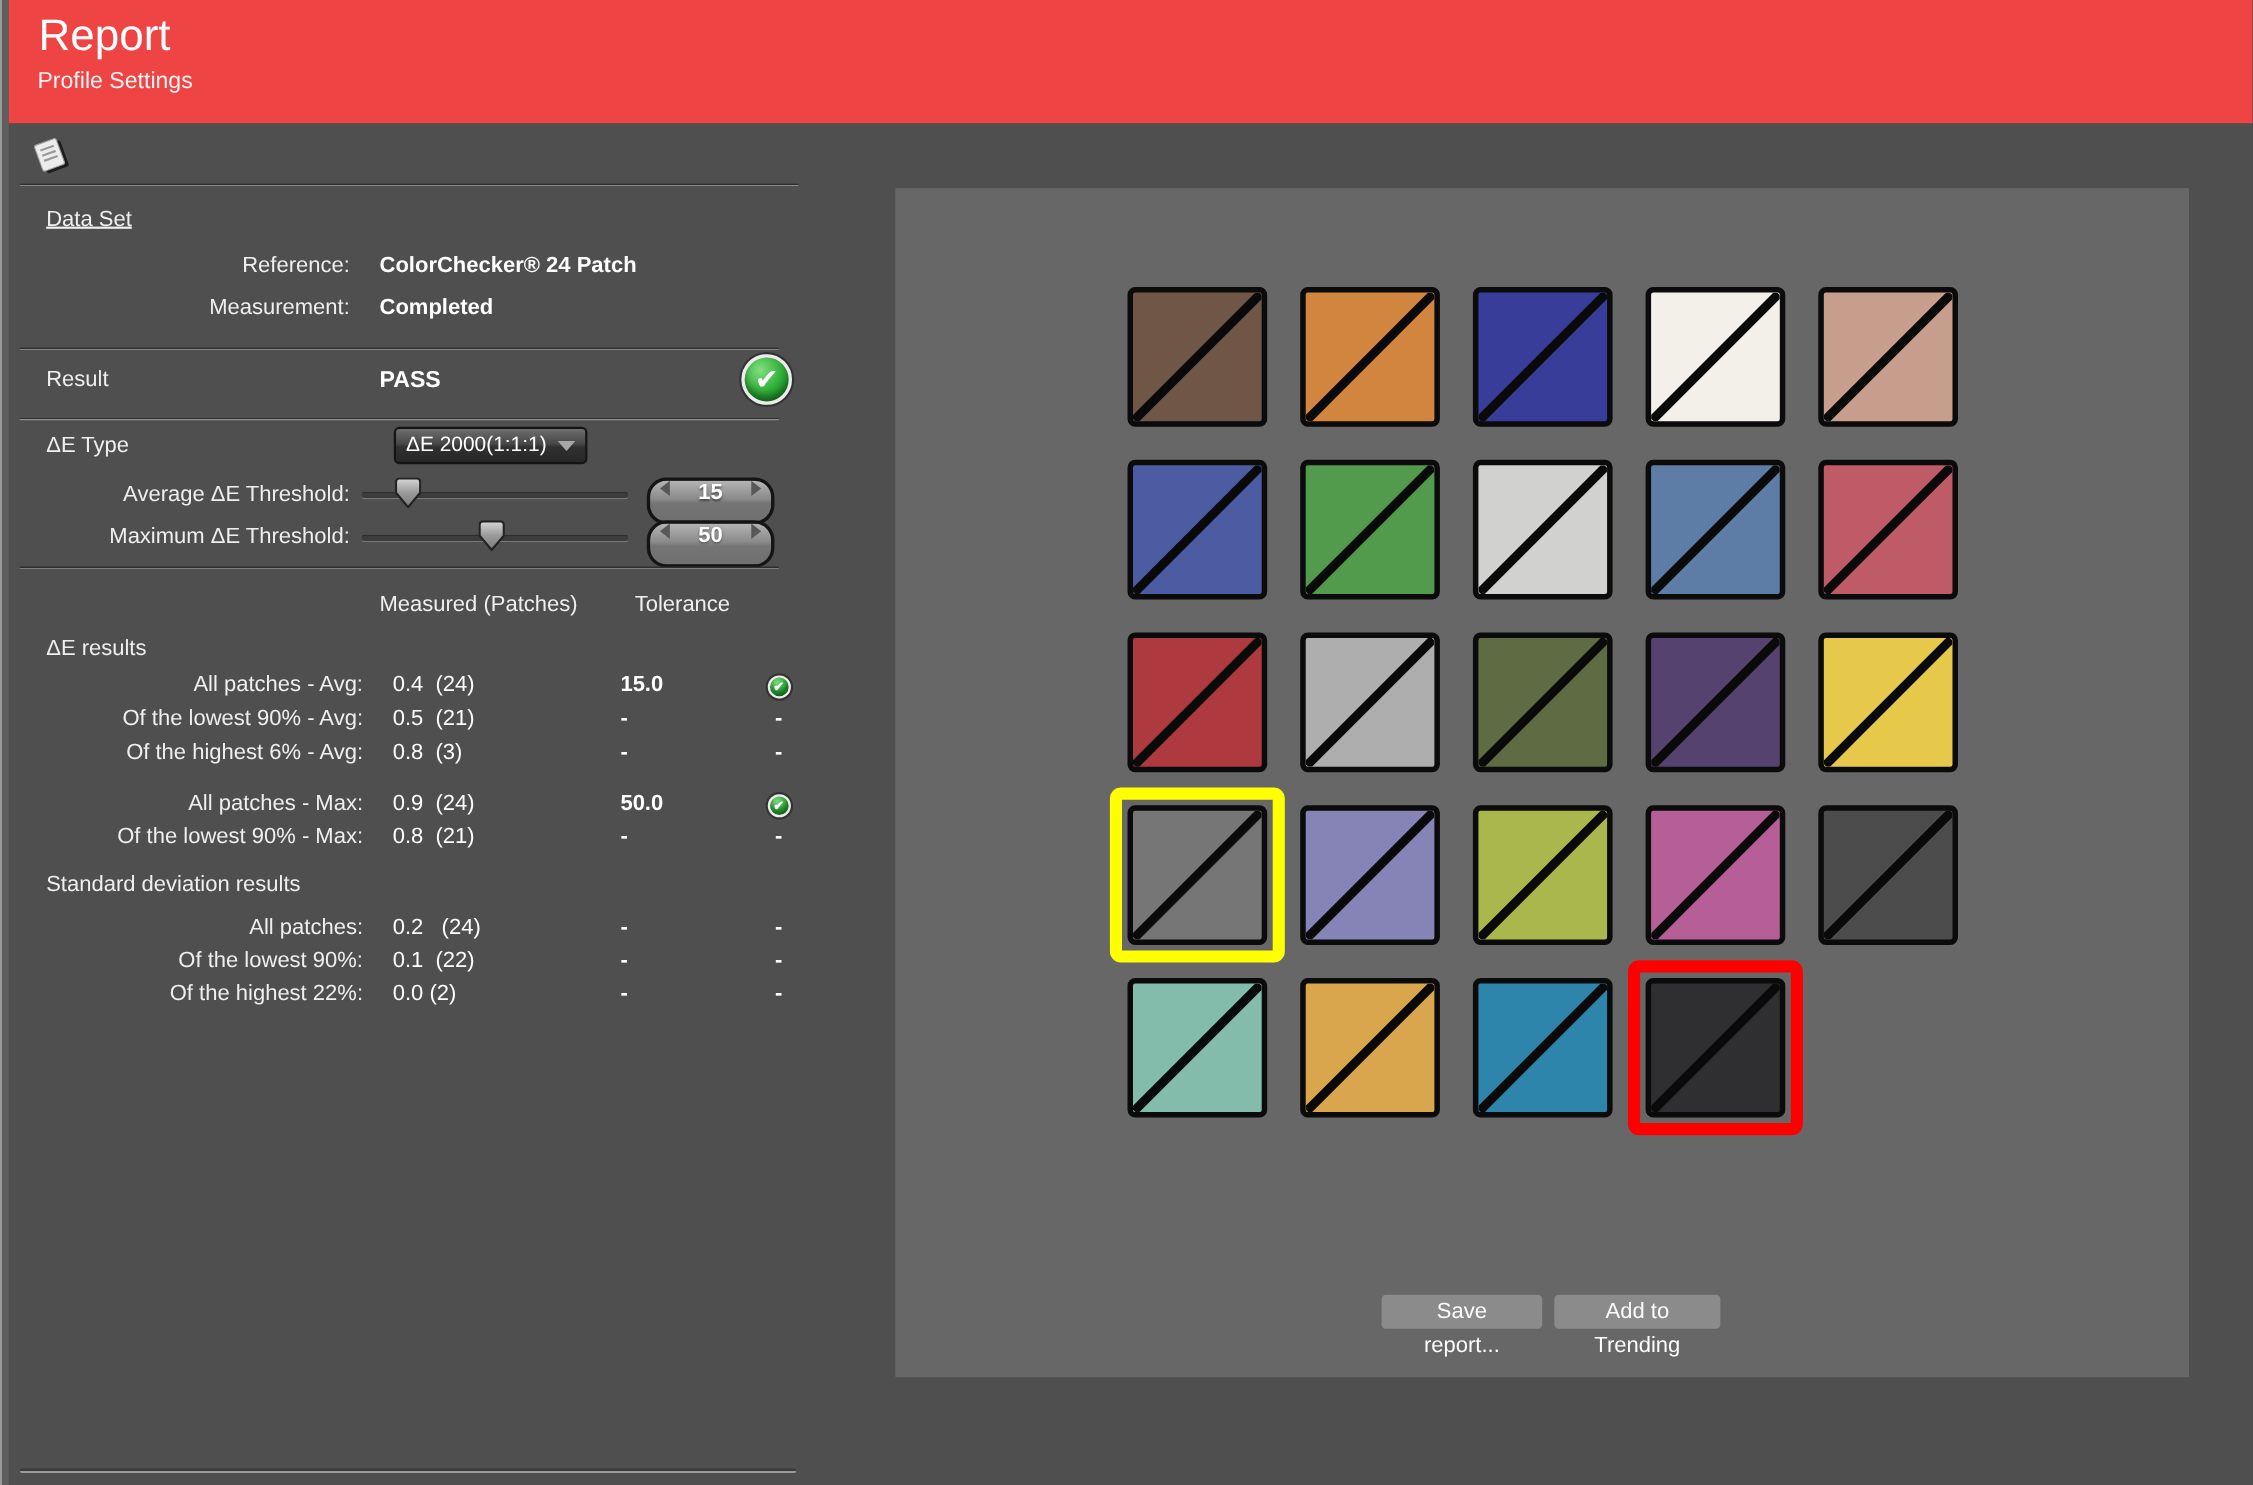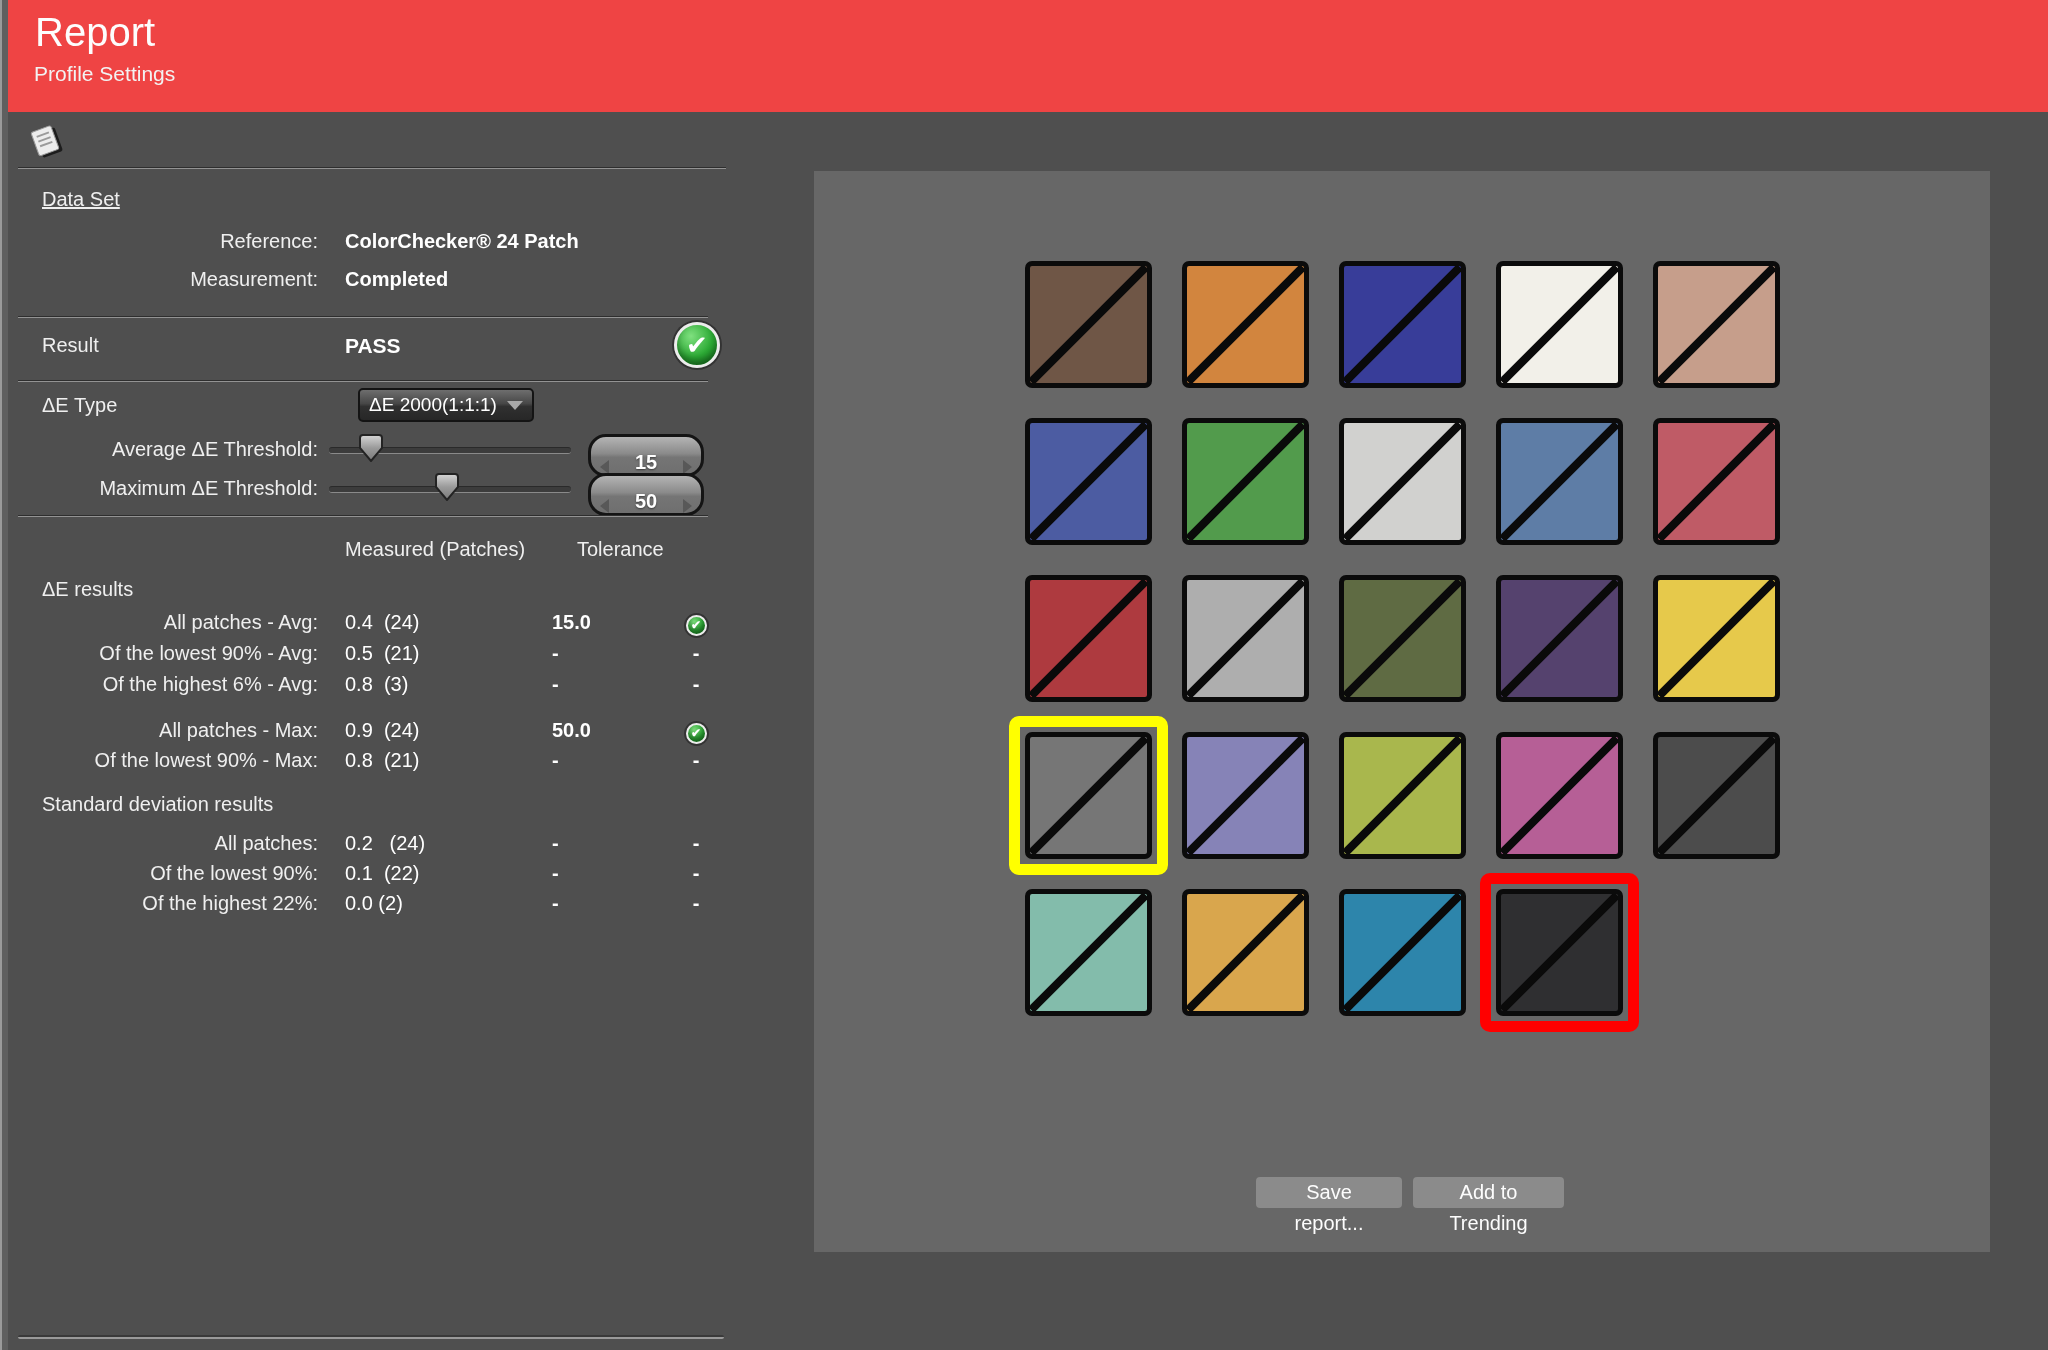--- a/index.html
+++ b/index.html
@@ -41,27 +41,27 @@
   .dropdown .dd-text{font-size:19px;color:#fff;}
   .dd-arrow{width:0;height:0;border-left:8px solid transparent;border-right:8px solid transparent;border-top:9px solid #a8a8a8;}
 
   
   .slider-track{height:5px;border-radius:3px;background:#3c3c3c;border-bottom:1px solid #8a8a8a;border-top:1px solid #2a2a2a;}
   .slider-thumb{width:24px;height:28px;}
 
   
   .spinner{width:116px;height:43px;border:3px solid #141414;border-radius:18px;
            background:linear-gradient(#b4b4b4,#8a8a8a 45%,#757575 55%,#6f6f6f);
-           display:flex;align-items:flex-end;justify-content:space-between;padding:0 9px;box-sizing:border-box;}
+           display:flex;align-items:flex-start;justify-content:space-between;padding:0 9px;box-sizing:border-box;}
   .spinner .num{flex:1;text-align:center;font-size:20px;font-weight:600;color:#fff;text-shadow:0 1px 2px rgba(0,0,0,.5);}
   .arrow-left{width:0;height:0;border-top:7px solid transparent;border-bottom:7px solid transparent;border-right:9px solid #585858;}
   .arrow-right{width:0;height:0;border-top:7px solid transparent;border-bottom:7px solid transparent;border-left:9px solid #585858;}
 
   
-  .trow{position:absolute;left:0;width:740px;height:28px;padding-left:32px;}
+  .trow{position:absolute;left:12px;width:740px;height:28px;padding-left:32px;}
   .tlabel{position:absolute;left:0;width:318px;text-align:right;font-size:20px;color:#efefef;}
   .tmeasured{position:absolute;left:345px;font-size:20px;font-weight:normal;color:#fff;white-space:pre;text-align:center;}
   .ttol{position:absolute;left:552px;font-size:20px;font-weight:bold;color:#fff;}
   .tstatus{position:absolute;left:672px;width:48px;text-align:center;font-size:20px;font-weight:bold;color:#fff;}
 
   
   .panel{left:814px;top:171px;width:1176px;height:1081px;background:#676767;}
   .patch{position:absolute;width:117px;height:117px;border:5px solid #0b0b0b;border-radius:7px;overflow:hidden;}
   .patch svg{position:absolute;left:0;top:0;width:100%;height:100%;display:block;}
   .hl-ring{position:absolute;border-radius:10px;pointer-events:none;}

